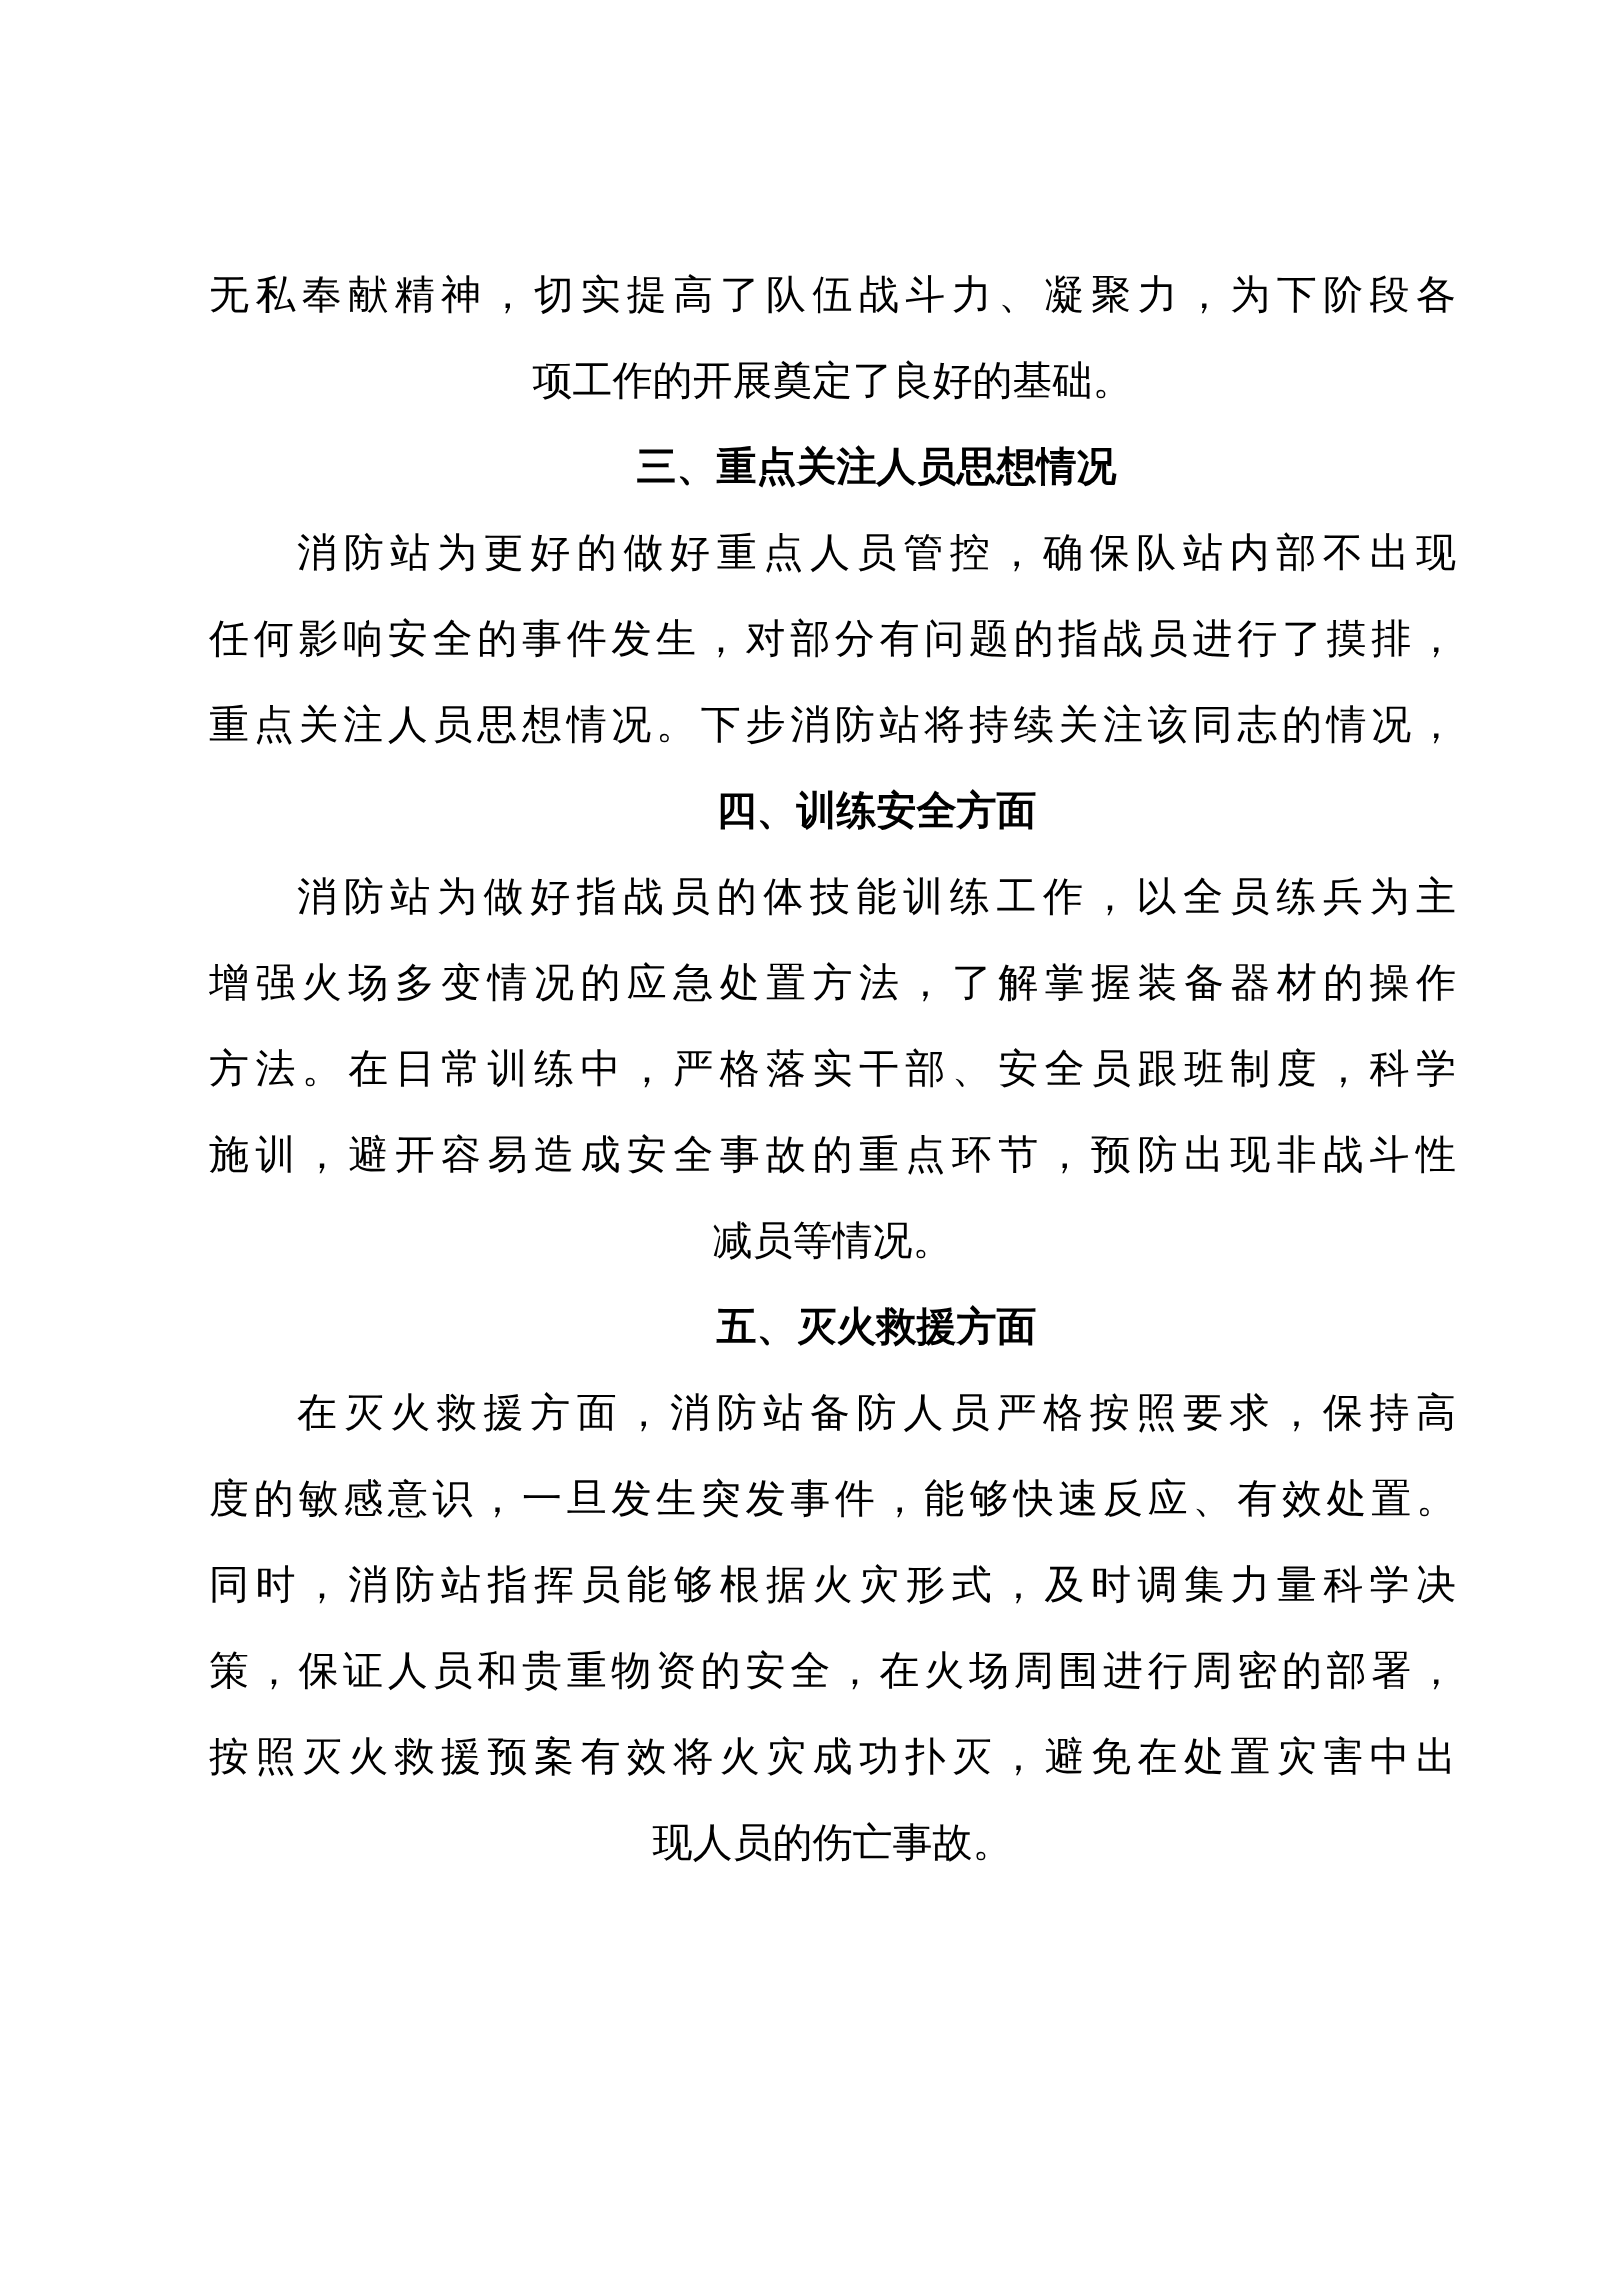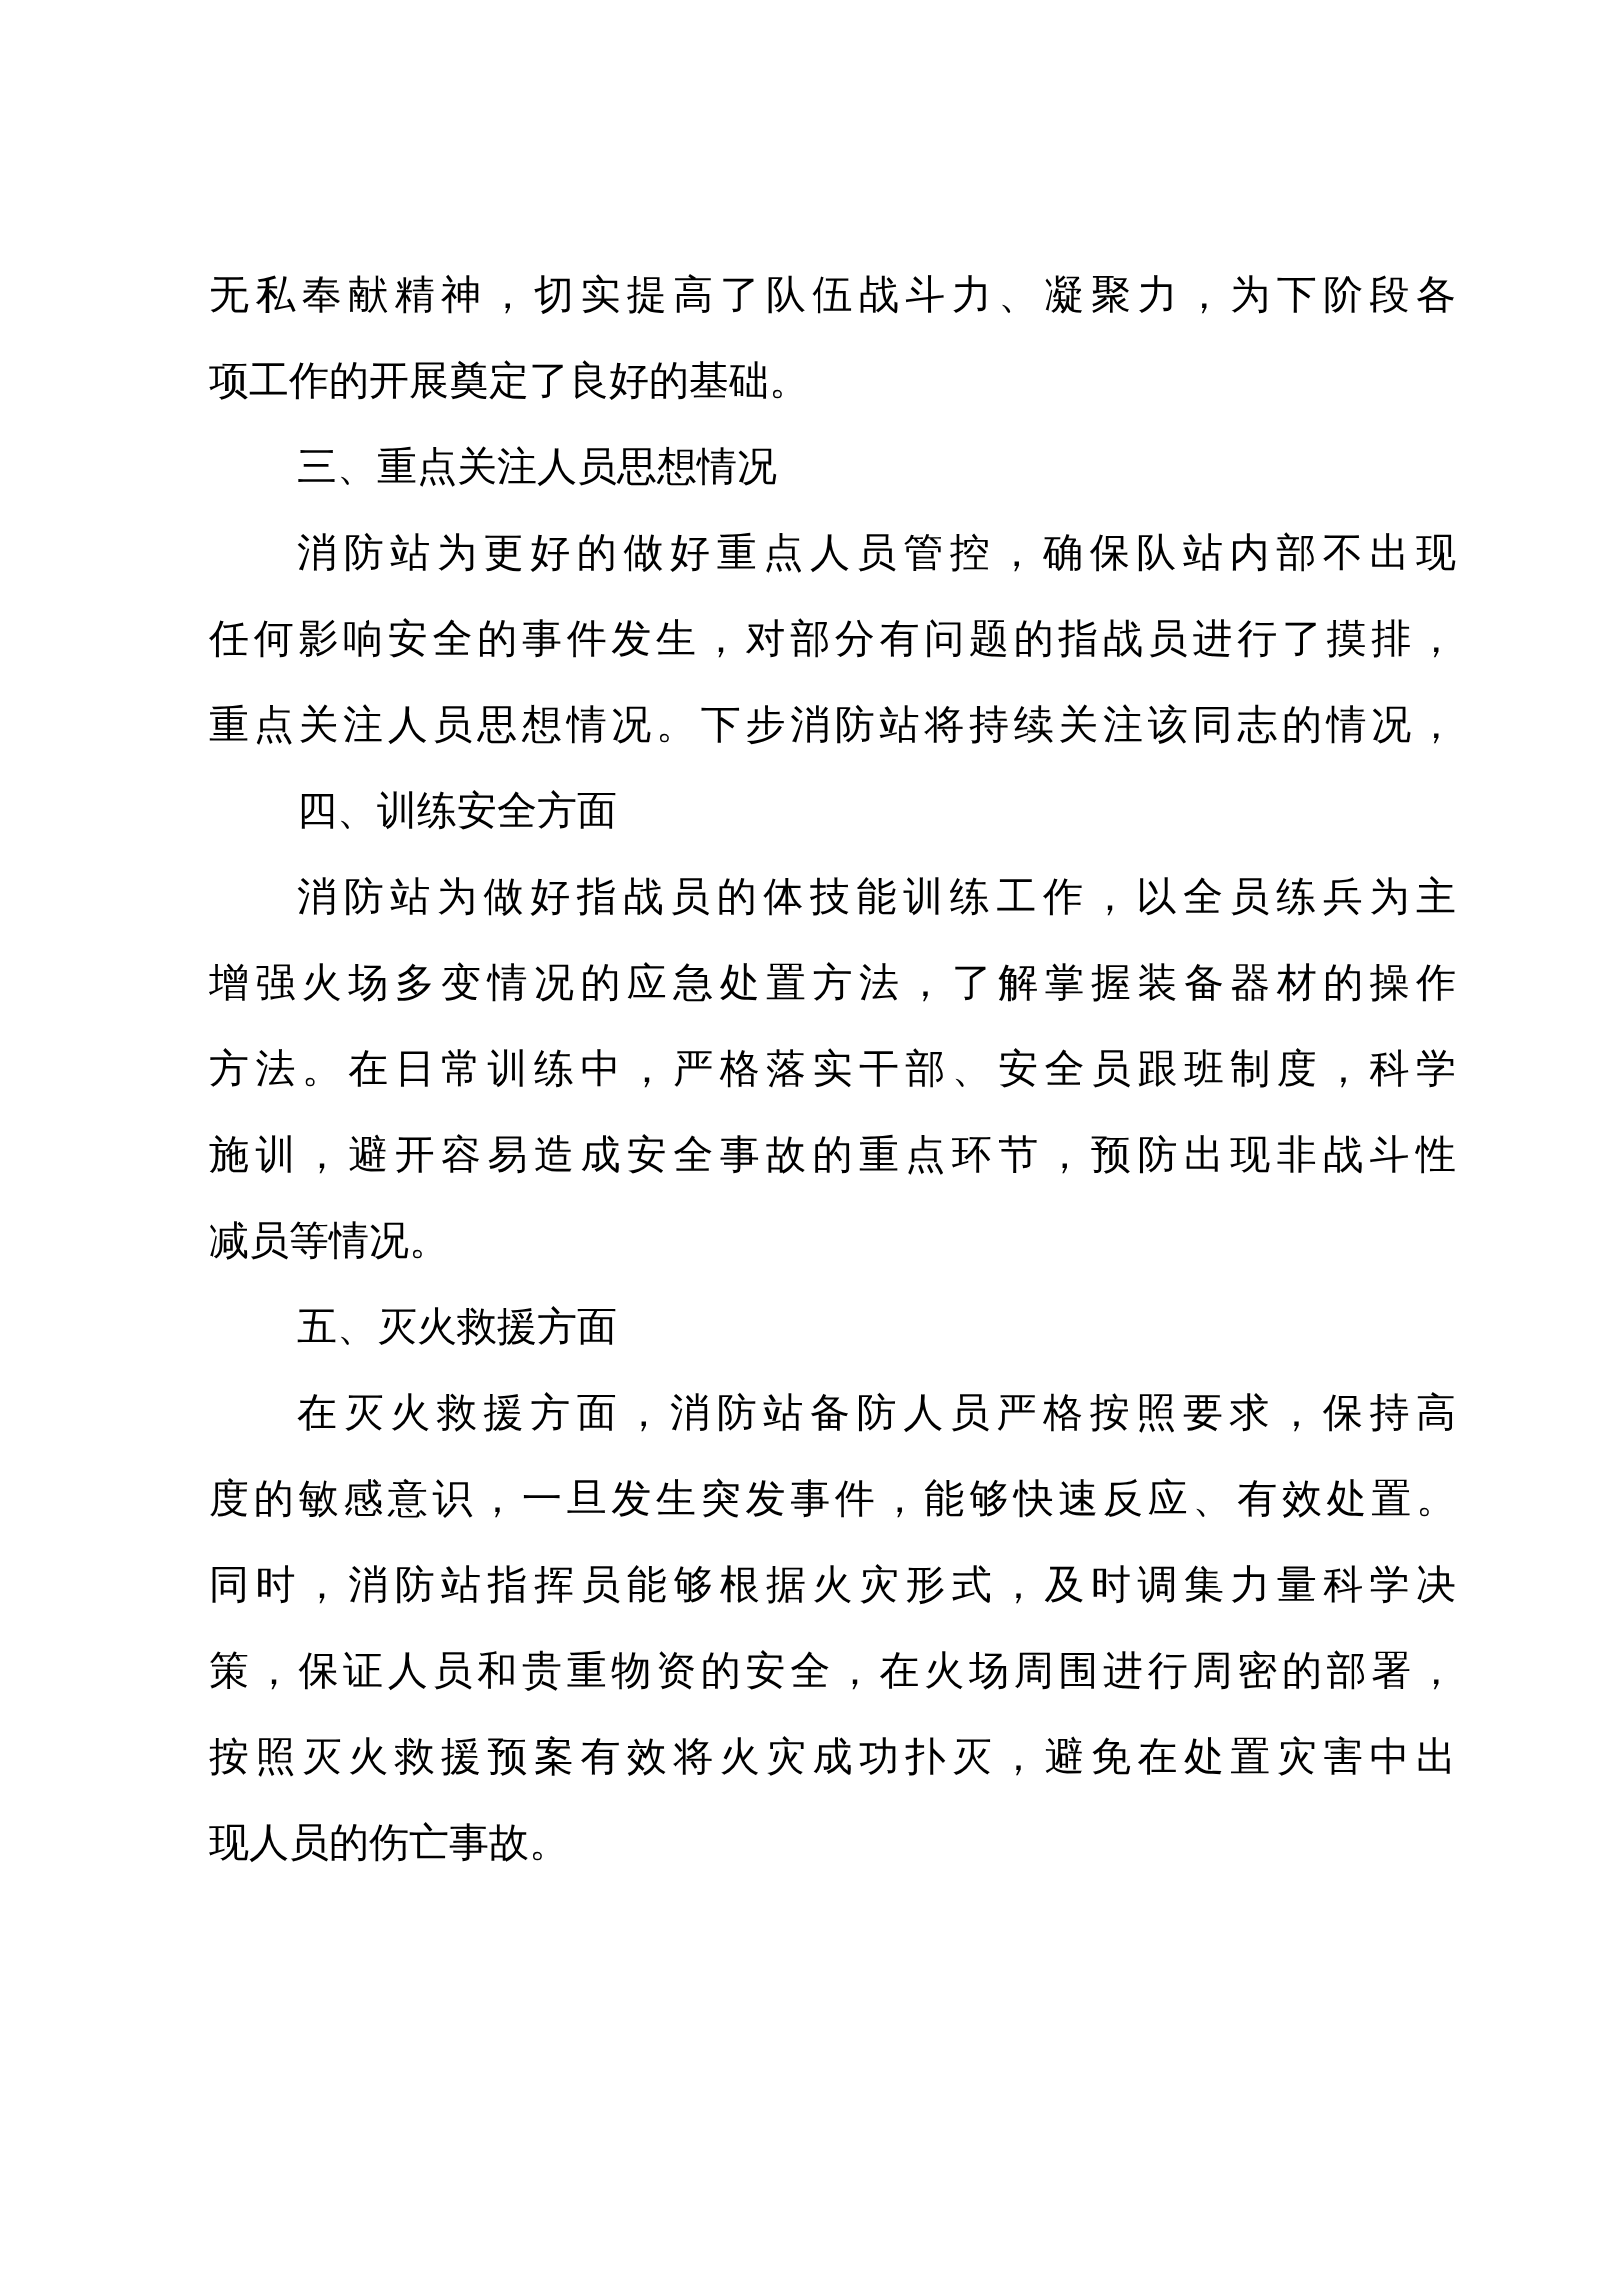--- a/index.html
+++ b/index.html
@@ -20,36 +20,36 @@
     color: #000000;
     overflow: hidden;
   }
   .doc-body {
     width: 100%;
   }
   .line {
     height: 86px;
     line-height: 86px;
     white-space: nowrap;
-    text-align: left;
+    text-align: center;
   }
   
   .line.full {
     white-space: normal;
     text-align: justify;
     text-align-last: justify;
     height: 86px;
     overflow: hidden;
   }
   
   .line.indent {
     padding-left: 88px;
   }
   .line.heading {
-    font-weight: normal;
+    font-weight: bold;
   }
 </style>
 </head>
 <body>
 
 <div class="page" style="background: rgb(255, 255, 255); color: rgb(0, 0, 0);">
   <div class="doc-body">
       <div class="line full">无私奉献精神，切实提高了队伍战斗力、凝聚力，为下阶段各</div>
       <div class="line">项工作的开展奠定了良好的基础。</div>
       <div class="line heading indent">三、重点关注人员思想情况</div>

